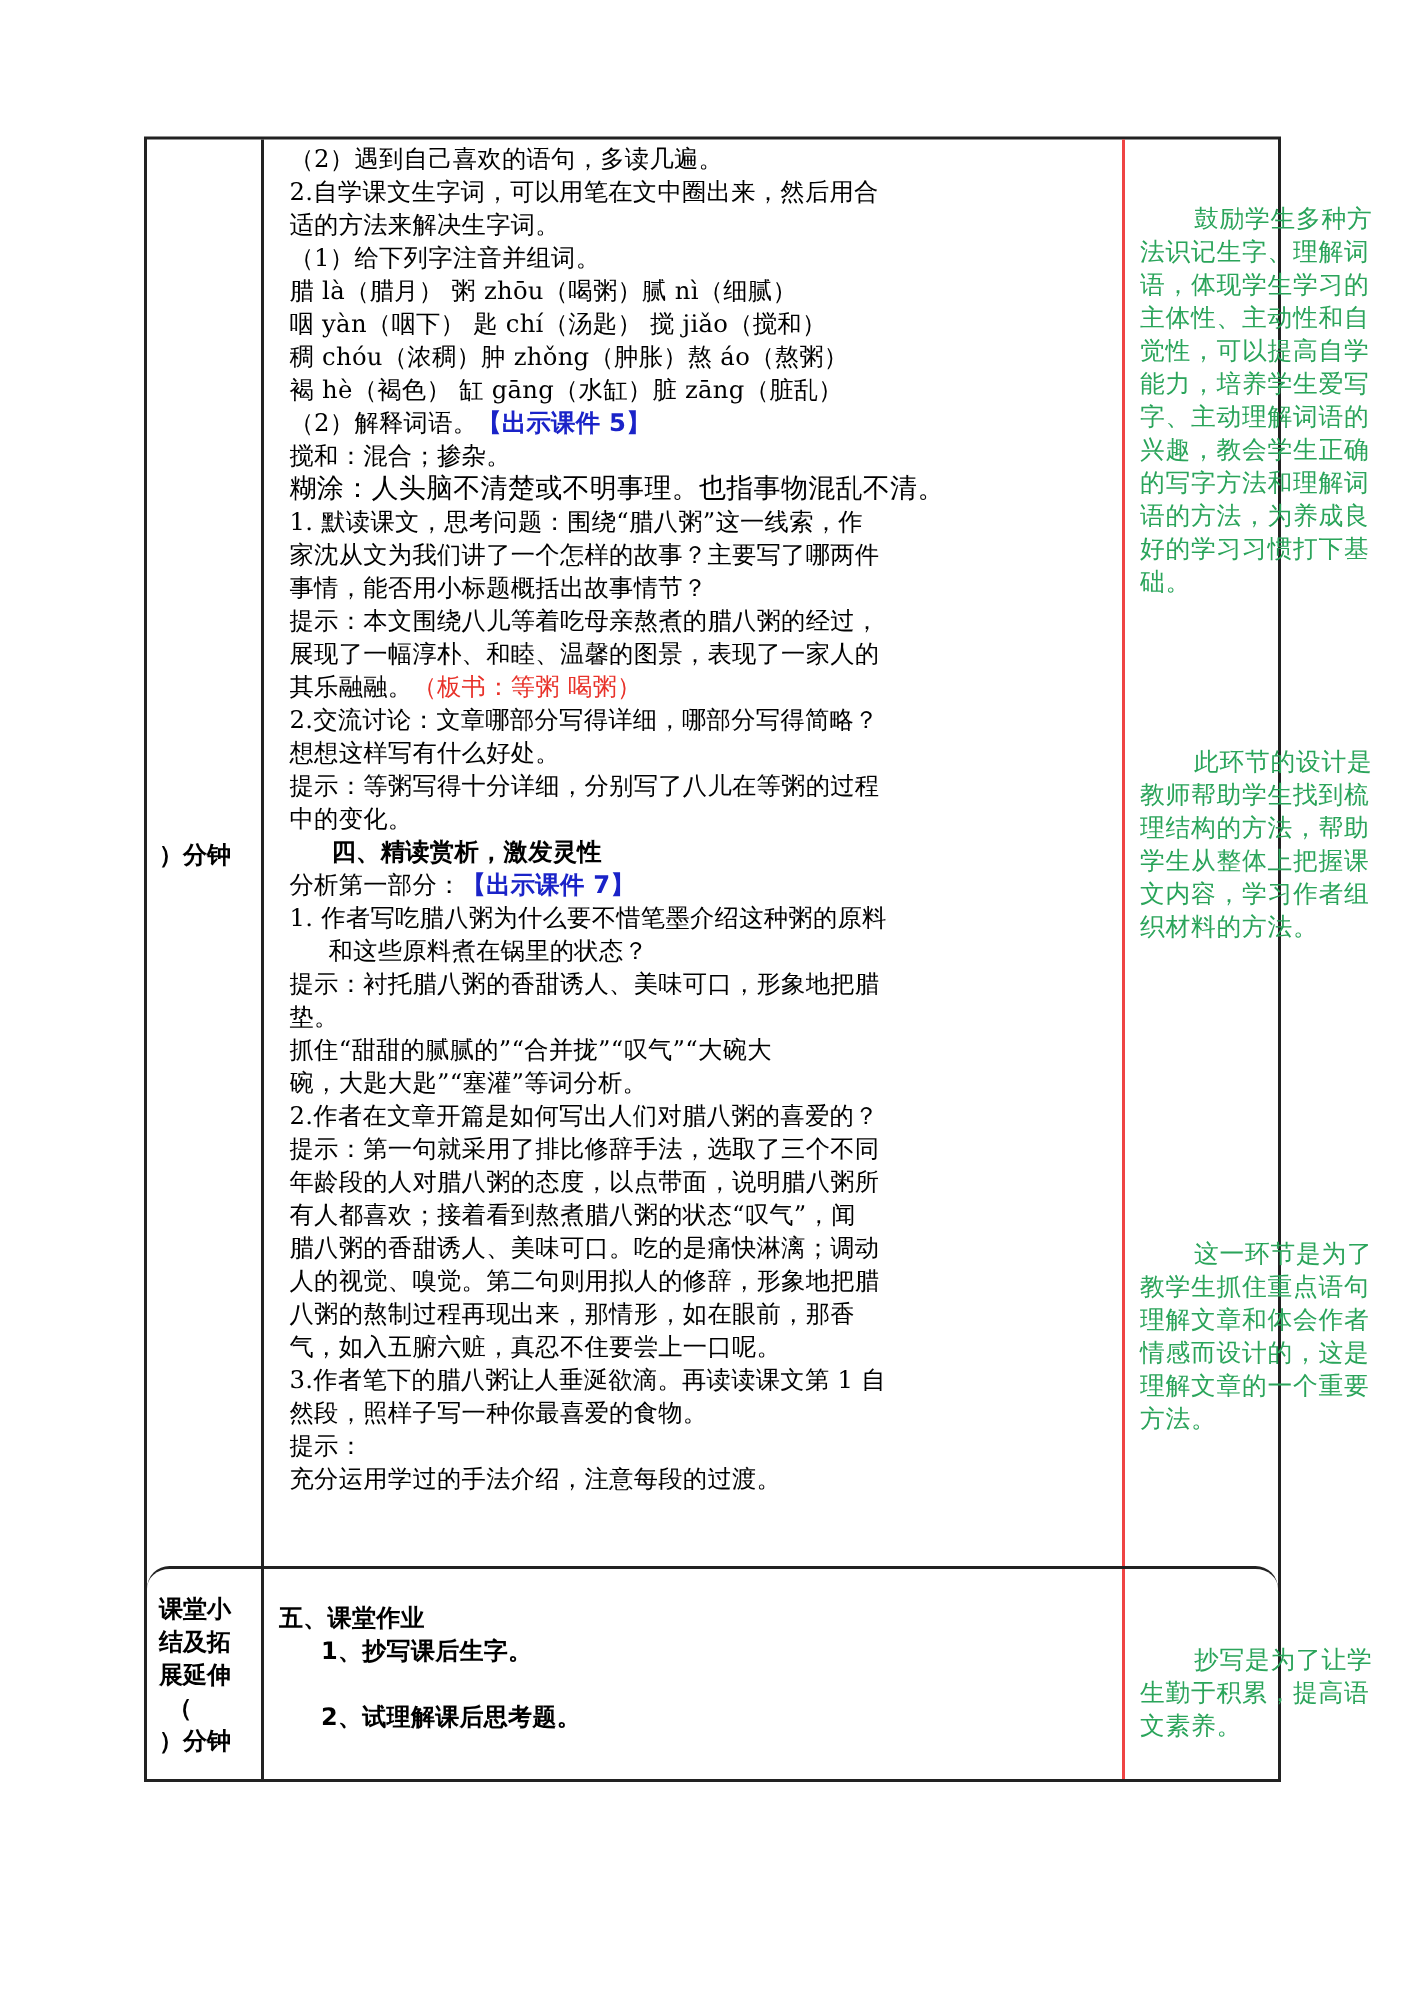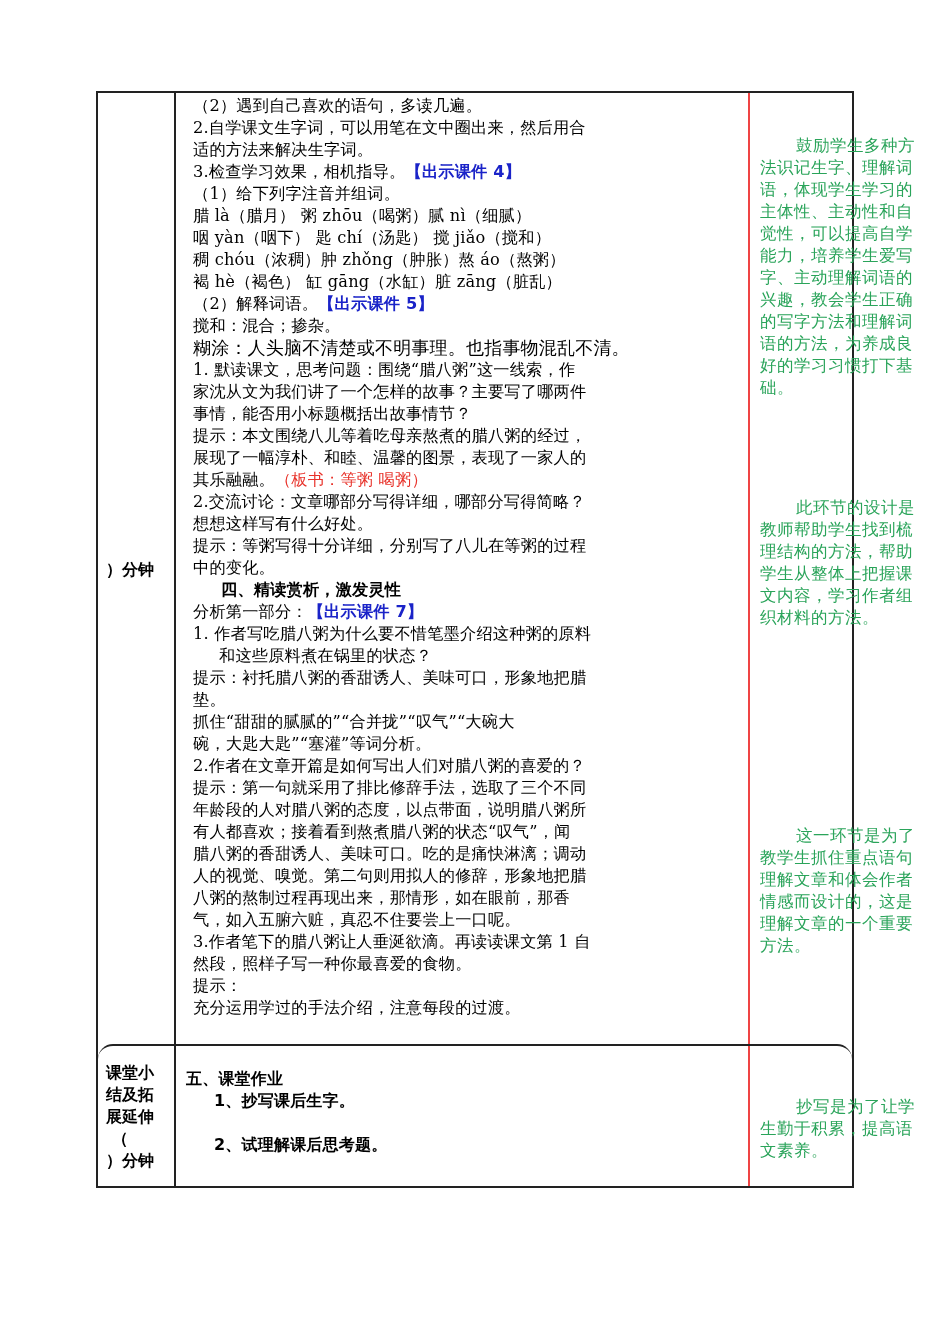--- a/index.html
+++ b/index.html
@@ -39,21 +39,20 @@
   <div class="row row1">
     <div class="c1">
       <div class="label" style="top:466px;">
         <div class="lline">）分钟</div>
       </div>
     </div>
     <div class="c2" id="r1content">
         <div class="line"><span>（2）遇到自己喜欢的语句，多读几遍。</span></div>
         <div class="line"><span>2.自学课文生字词，可以用笔在文中圈出来，然后用合</span></div>
         <div class="line"><span>适的方法来解决生字词。</span></div>
-        <div class="line"><span>3.检查学习效果，相机指导。</span><span class="blue">【出示课件 4】</span></div>
         <div class="line"><span>（1）给下列字注音并组词。</span></div>
         <div class="line"><span>腊 là（腊月）   粥 zhōu（喝粥）腻 nì（细腻）</span></div>
         <div class="line"><span>咽 yàn（咽下）  匙 chí（汤匙） 搅 jiǎo（搅和）</span></div>
         <div class="line"><span>稠 chóu（浓稠）肿 zhǒng（肿胀）熬 áo（熬粥）</span></div>
         <div class="line"><span>褐 hè（褐色）   缸 gāng（水缸）脏 zāng（脏乱）</span></div>
         <div class="line"><span>（2）解释词语。</span><span class="blue">【出示课件 5】</span></div>
         <div class="line"><span>搅和：混合；掺杂。</span></div>
         <div class="line big"><span>糊涂：人头脑不清楚或不明事理。也指事物混乱不清。</span></div>
         <div class="line"><span>1. 默读课文，思考问题：围绕“腊八粥”这一线索，作</span></div>
         <div class="line"><span>家沈从文为我们讲了一个怎样的故事？主要写了哪两件</span></div>

